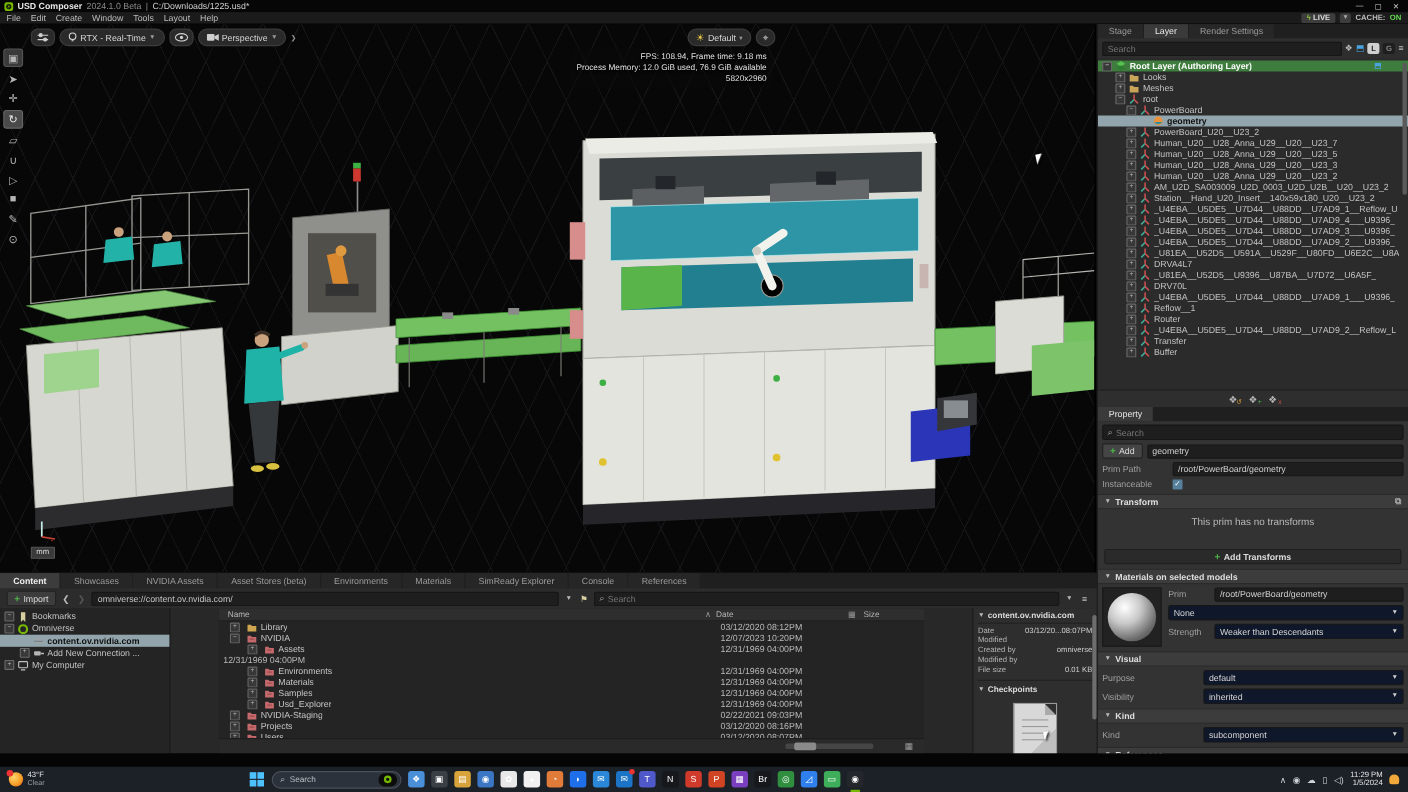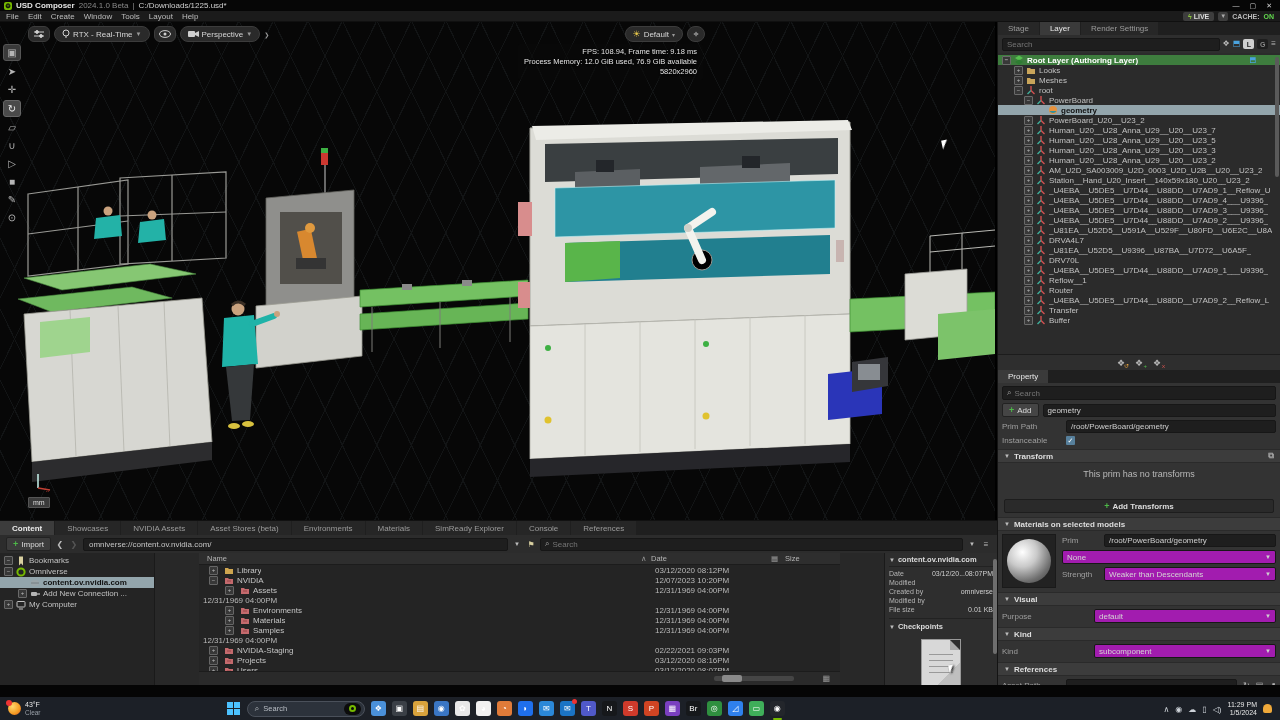--- a/index.html
+++ b/index.html
@@ -64,21 +64,21 @@
   #tree-scroll{position:absolute;right:1px;top:4px;width:4px;height:120px;background:#5a5a5a;border-radius:2px;}
   #layer-footer{height:15px;background:#2e2e2e;border-top:1px solid #1c1c1c;display:flex;align-items:center;justify-content:center;gap:10px;}
   .lf-ic{font-size:9px;color:#b5b5b5;position:relative;}
   .lf-ic i{position:absolute;right:-4px;bottom:-1px;font-style:normal;font-size:6px;}
   
   #prop-tabbar{height:13px;background:#1f1f1f;display:flex;align-items:flex-end;}
   #prop-body{flex:1;background:#333;overflow:hidden;padding:3px 4px 0 4px;position:relative;}
   .prop-row{display:flex;align-items:center;margin-bottom:3px;gap:4px;}
   .prop-label{width:60px;color:#9f9f9f;font-size:8px;flex:0 0 auto;}
   .field{background:#1e1e1e;border:1px solid #171717;border-radius:2px;height:11px;color:#cfcfcf;font-size:8px;display:flex;align-items:center;padding:0 4px;flex:1;}
-  .dropdown{background:#a21caf;border:1px solid #171717;border-radius:2px;height:12px;color:#d5d5d5;font-size:8px;display:flex;align-items:center;padding:0 4px;flex:1;}
+  .dropdown{background:#0f172a;border:1px solid #171717;border-radius:2px;height:12px;color:#d5d5d5;font-size:8px;display:flex;align-items:center;padding:0 4px;flex:1;}
   .dropdown .dd-arrow{margin-left:auto;color:#cfcfcf;font-size:6px;}
   .btn{background:#454545;border:1px solid #222;border-radius:2px;color:#ddd;font-size:8px;display:inline-flex;align-items:center;justify-content:center;gap:3px;padding:0 6px;height:12px;}
   .plus{color:#4db848;font-weight:bold;font-size:9px;}
   .checkbox{width:9px;height:9px;background:#57809c;border-radius:1px;color:#fff;font-size:7px;line-height:9px;text-align:center;}
   .sect-head{height:12px;display:flex;align-items:center;gap:4px;background:#3c3c3c;margin:4px -4px 3px -4px;padding:0 6px;color:#dedede;font-size:8px;font-weight:bold;border-top:1px solid #2a2a2a;border-bottom:1px solid #2a2a2a;}
   .sect-head .tri{font-size:6px;color:#bbb;}
   .sect-head .hd-ic{margin-left:auto;color:#aaa;font-size:8px;}
   .empty-note{text-align:center;color:#b9b9b9;font-size:9px;margin:6px 0 20px 0;}
   .wide-btn{background:#2a2a2a;border:1px solid #1d1d1d;border-radius:2px;height:12px;display:flex;align-items:center;justify-content:center;gap:3px;color:#ddd;font-size:8px;font-weight:bold;margin:0 2px 4px 2px;}
   #mat-grid{display:flex;gap:6px;margin-bottom:2px;}
@@ -905,20 +905,27 @@
         <span class="tri">▼</span>
         <span>Visual</span>
       </div>
       <div class="prop-row">
         <span class="prop-label" style="width:88px;">Purpose</span>
         <span class="dropdown">
             <span>default</span>
             <span class="dd-arrow">▼</span>
           </span>
       </div>
+      <div class="prop-row">
+        <span class="prop-label" style="width:88px;">Visibility</span>
+        <span class="dropdown">
+            <span>inherited</span>
+            <span class="dd-arrow">▼</span>
+          </span>
+      </div>
 
       <div class="sect-head">
         <span class="tri">▼</span>
         <span>Kind</span>
       </div>
       <div class="prop-row">
         <span class="prop-label" style="width:88px;">Kind</span>
         <span class="dropdown">
             <span>subcomponent</span>
             <span class="dd-arrow">▼</span>
@@ -1156,20 +1163,31 @@
                     <line x1="3" y1="6" x2="7" y2="6" stroke="#8e3c3f" stroke-width="0.8"></line>
                   </svg>
                 </span>
                 <span class="t-label">Samples</span>
               </span>
               <span class="file-date">12/31/1969 04:00PM</span>
               <span class="file-size"></span>
             </div>
 
             <div class="file-row">
+              <span class="file-name" style="padding-left: 22px;">
+                <span class="ex">+</span>
+
+                <span class="ticon">
+                  <svg width="10" height="10">
+                    <path d="M1 3 h3 l1 1 h4 v5 h-8 z" fill="#c46a6d"></path>
+                    <line x1="3" y1="6" x2="7" y2="6" stroke="#8e3c3f" stroke-width="0.8"></line>
+                  </svg>
+                </span>
+                <span class="t-label">Usd_Explorer</span>
+              </span>
               <span class="file-date">12/31/1969 04:00PM</span>
               <span class="file-size"></span>
             </div>
 
             <div class="file-row">
               <span class="file-name" style="padding-left: 6px;">
                 <span class="ex">+</span>
 
                 <span class="ticon">
                   <svg width="10" height="10">

